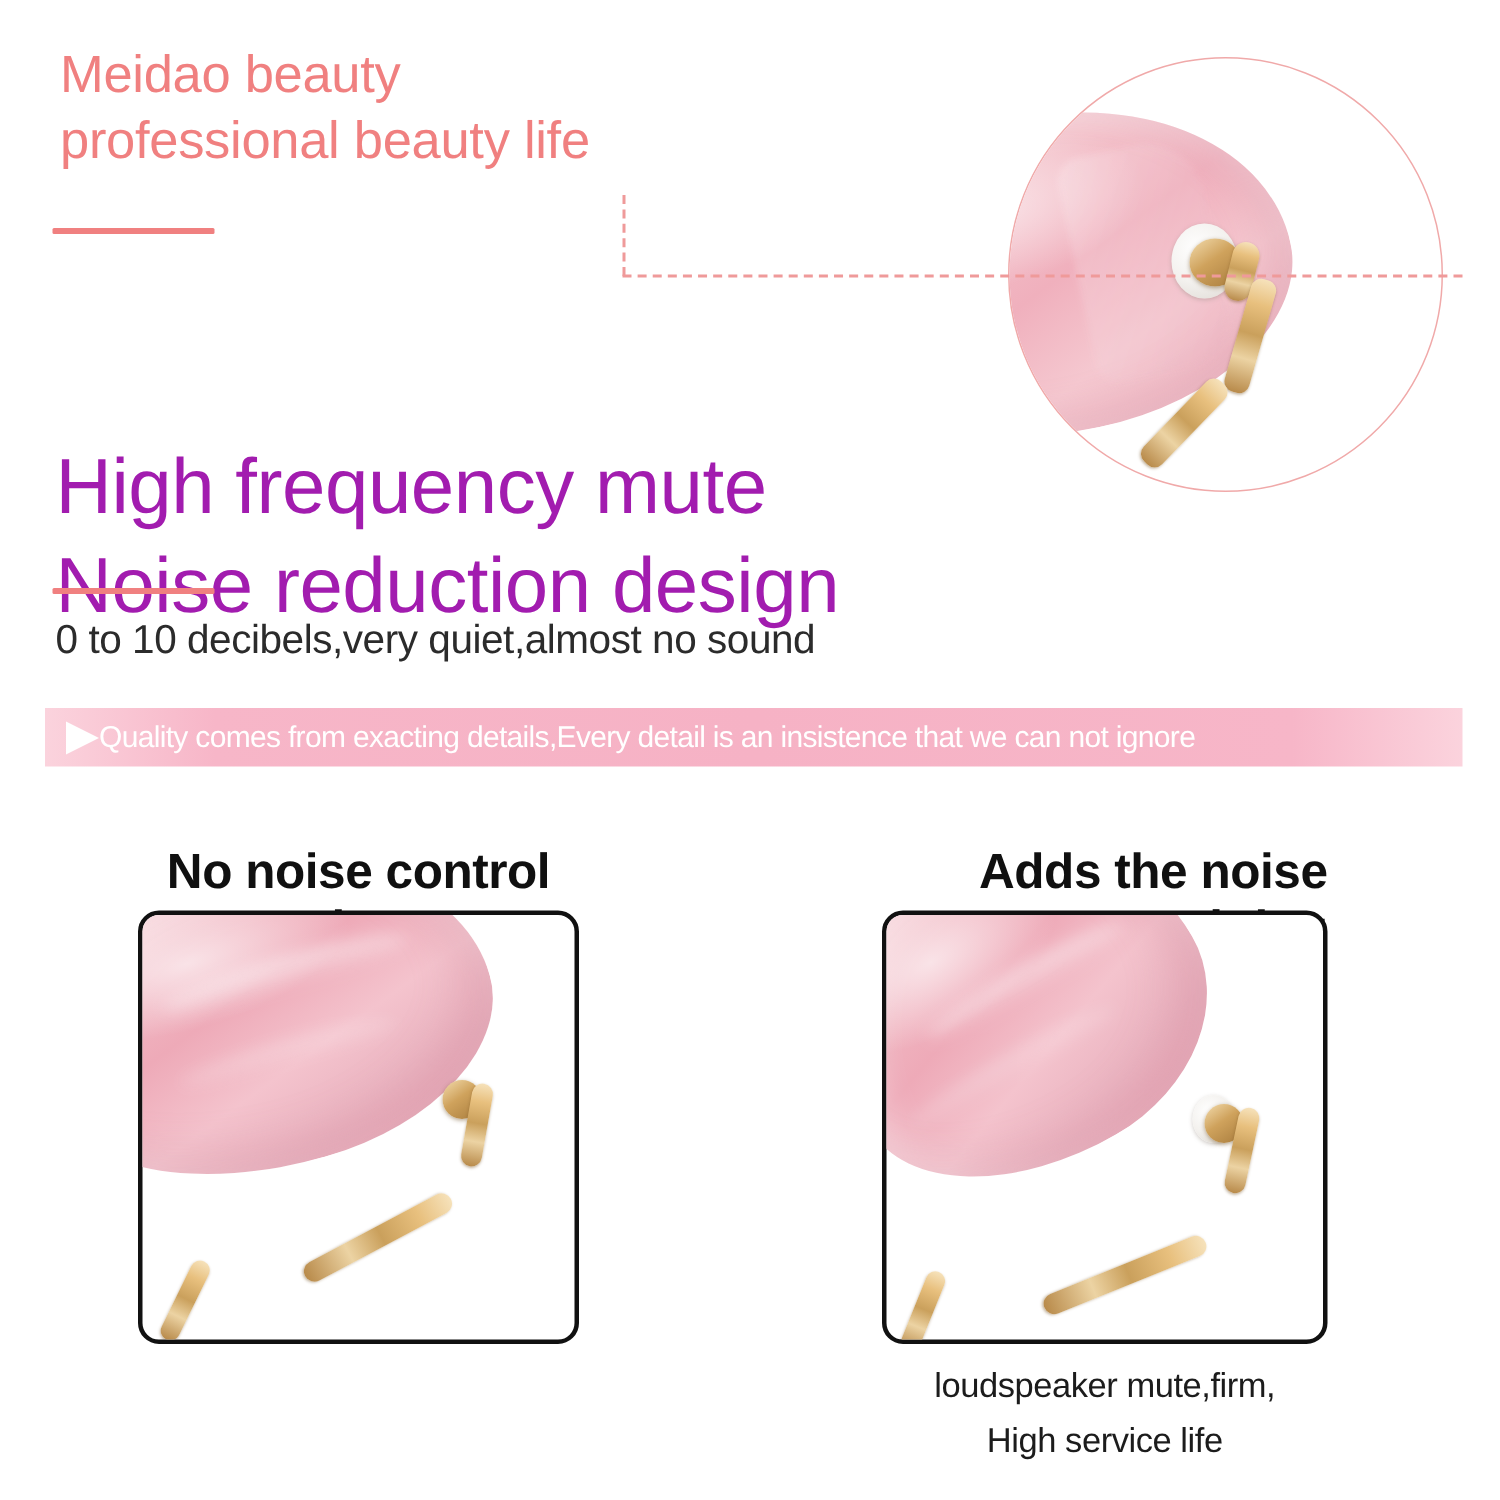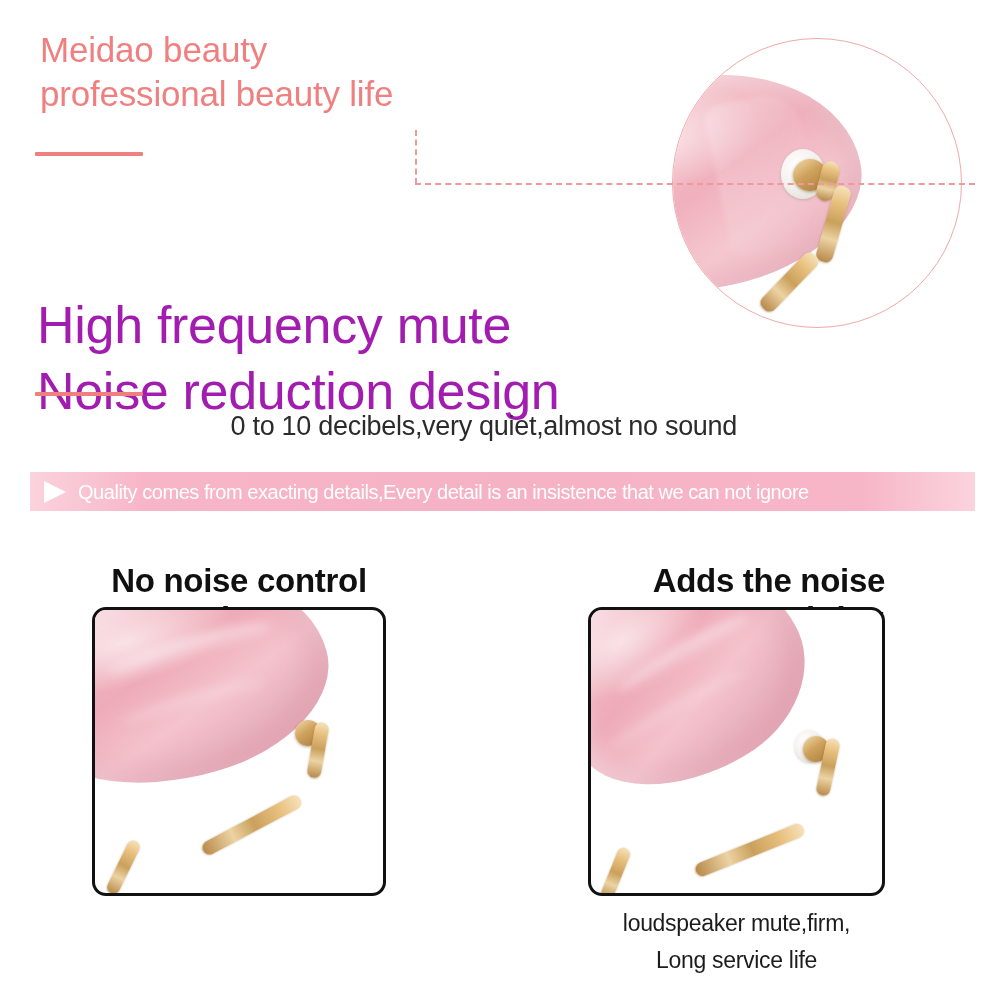--- a/index.html
+++ b/index.html
@@ -41,28 +41,27 @@
     letter-spacing:-0.3px;
     white-space:pre-line;
   }
   .feature-sub {
     position:absolute; left:37px; top:410px; width:700px;
     color:#2b2b2b;
     font-size:27px;
     line-height:1.25;
     font-weight:400;
     letter-spacing:-0.3px;
-    text-align:right;
   }
 
   
   .quality-banner {
     position:absolute; left:30px; top:472px; width:945px; height:39px;
     background:linear-gradient(90deg,#fbd3dd 0%, #f7b6c8 12%, #f6b2c5 50%, #f7b6c8 88%, #fbd3dd 100%);
-    display:flex; align-items:center; gap:12px; padding-left:14px;
+    display:flex; align-items:center; gap:0; padding-left:14px;
   }
   .banner-arrow {
     width:0; height:0; flex:none;
     border-left:22px solid #ffffff;
     border-top:11px solid transparent;
     border-bottom:11px solid transparent;
   }
   .banner-text {
     color:#ffffff; font-size:20px; letter-spacing:-0.45px;
     white-space:nowrap; line-height:1;
@@ -233,15 +232,15 @@
 
       <div class="silicone-ring" style="left:204px; top:120px; width:28px; height:32px;"></div>
       <div class="gold-joint" style="left:212px; top:126px; width:26px; height:26px;"></div>
       <div class="gold-seg" style="left:230px; top:128px; width:14px; height:58px; transform:rotate(12deg);"></div>
       <div class="gold-seg" style="left:152px; top:182px; width:14px; height:116px; transform:rotate(68deg);"></div>
       <div class="gold-seg" style="left:18px; top:236px; width:13px; height:56px; transform:rotate(22deg);"></div>
     </div>
   </div>
 
   <div class="photo-caption right">loudspeaker mute,firm,
-Long service life</div>
+High service life</div>
 
 </div>
 
 </body></html>

